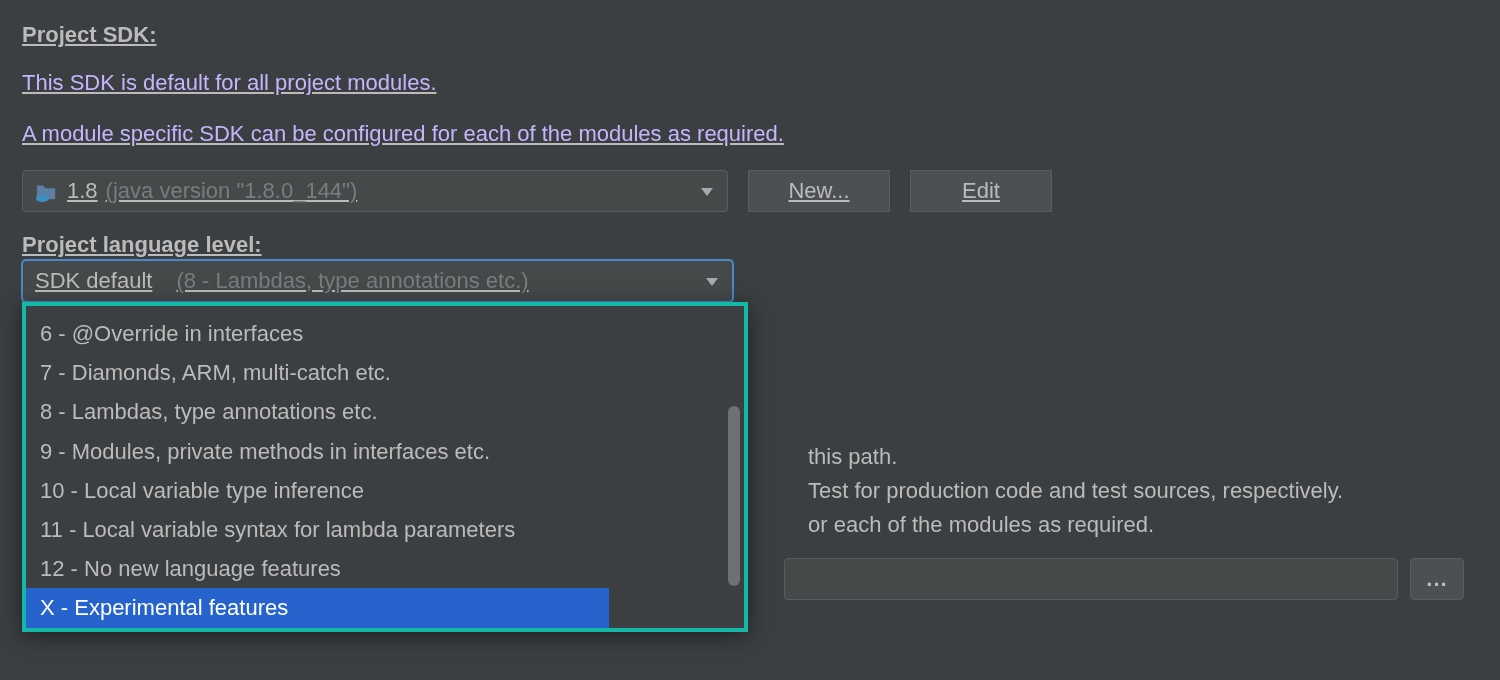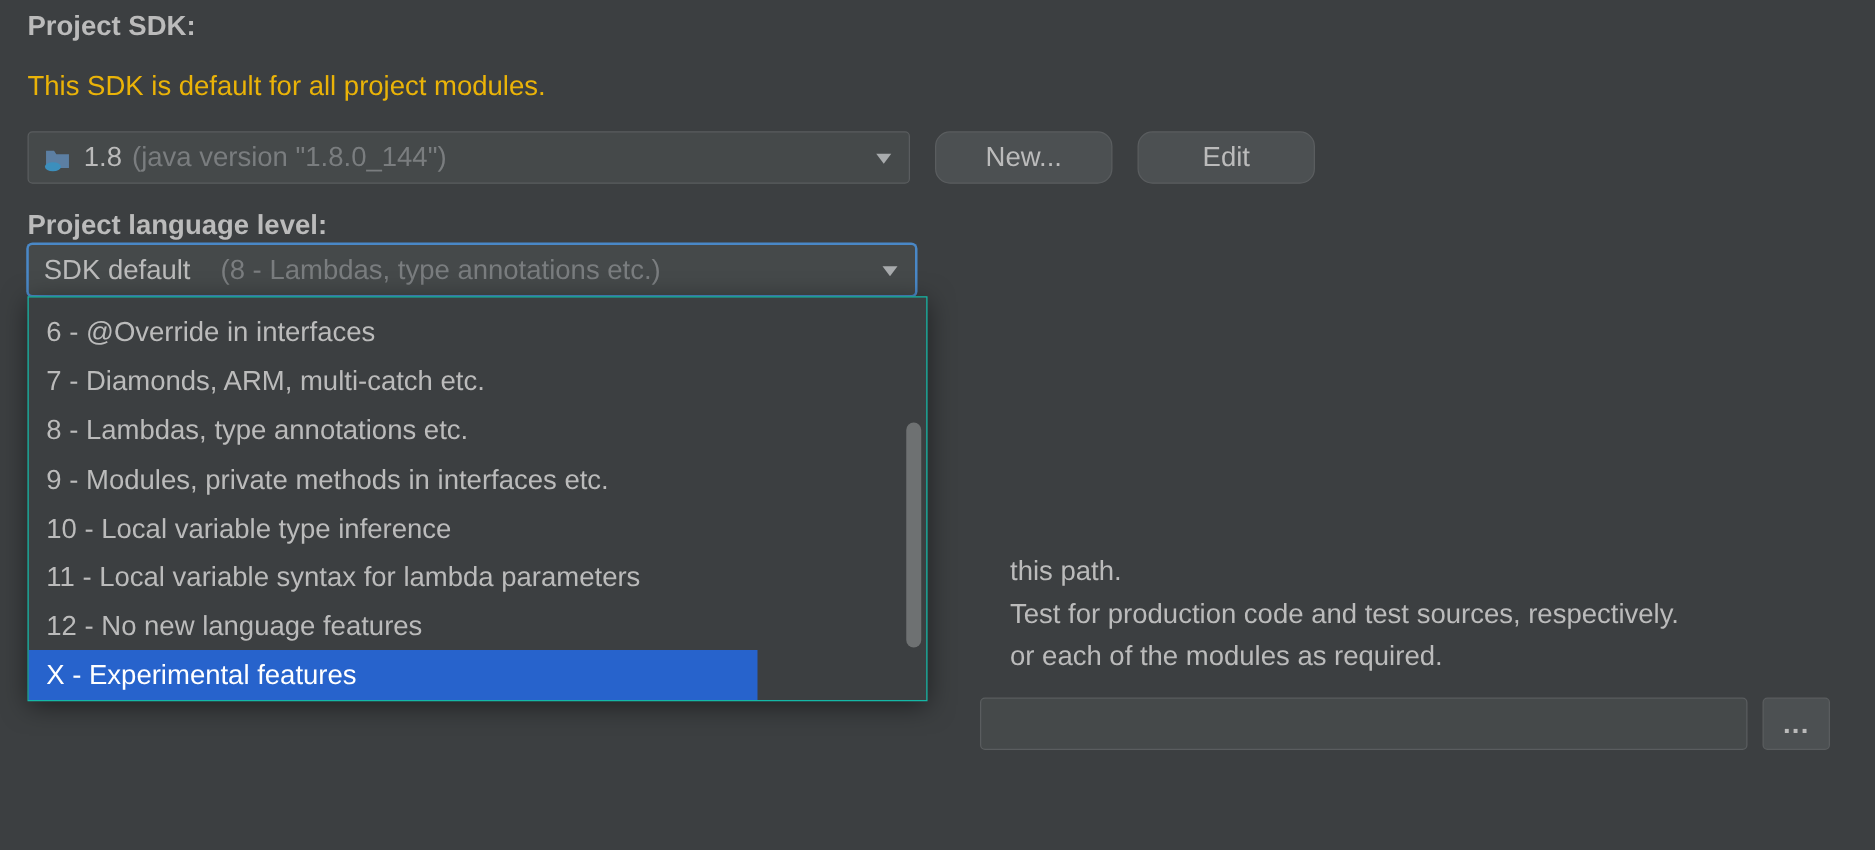--- a/index.html
+++ b/index.html
@@ -7,31 +7,32 @@
   padding: 0;
   width: 1500px;
   height: 680px;
   background: #3c3f41;
   font-family: -apple-system, BlinkMacSystemFont, "Segoe UI", Arial, sans-serif;
   color: #bbbbbb;
   overflow: hidden;
   font-size: 22px;
 }
 .container {
-  padding: 4px 22px 22px 22px;
-  position: relative;
+  padding: 18px 22px 22px 22px;
+  position: relative;
+  text-decoration: underline;
 }
 .section-label {
   font-weight: 600;
   color: #bbbbbb;
   margin-top: 4px;
   margin-bottom: 2px;
 }
 .description {
-  color: #eab308;
+  color: #c4b5fd;
   line-height: 1.5;
   margin-top: 18px;
   margin-bottom: 2px;
 }
 .sdk-row {
   display: flex;
   align-items: center;
   gap: 20px;
   margin-top: 20px;
   margin-bottom: 20px;
@@ -79,40 +80,40 @@
 }
 .chevron {
   margin-left: auto;
 }
 .chevron svg {
   width: 16px;
   height: 12px;
 }
 .btn {
   border: 1px solid #5a5d5f;
-  border-radius: 12px;
+  border-radius: 0;
   background: #4c5052;
   color: #bbbbbb;
   height: 40px;
   min-width: 140px;
   display: flex;
   align-items: center;
   justify-content: center;
   cursor: pointer;
 }
 .lang-section {
   position: relative;
 }
 .dropdown-list {
   position: absolute;
   top: 42px;
   left: 0;
   width: 718px;
   background: #3c3f41;
-  border: 1px solid #14b8a6;
+  border: 4px solid #14b8a6;
   box-shadow: 0 4px 20px rgba(0,0,0,0.5);
   z-index: 100;
   padding-top: 8px;
 }
 .dropdown-list .items {
   position: relative;
 }
 .dropdown-list .item {
   padding: 2px 14px;
   color: #bbbbbb;
@@ -181,20 +182,21 @@
 }
 </style>
 </head>
 <body>
 
 <div class="container">
 
   <div class="section-label">Project SDK:</div>
   <div class="desc-block">
     <div class="description">This SDK is default for all project modules.</div>
+    <div class="description">A module specific SDK can be configured for each of the modules as required.</div>
   </div>
 
   <div class="sdk-row">
     <div class="dropdown sdk">
       <span class="folder-icon">
         <svg viewBox="0 0 24 24">
           <path d="M2 5 L9 5 L11 8 L22 8 L22 20 L2 20 Z" fill="#5c7fa3"></path>
           <ellipse cx="8" cy="19" rx="7" ry="4" fill="#3c8fbd"></ellipse>
         </svg>
       </span>

